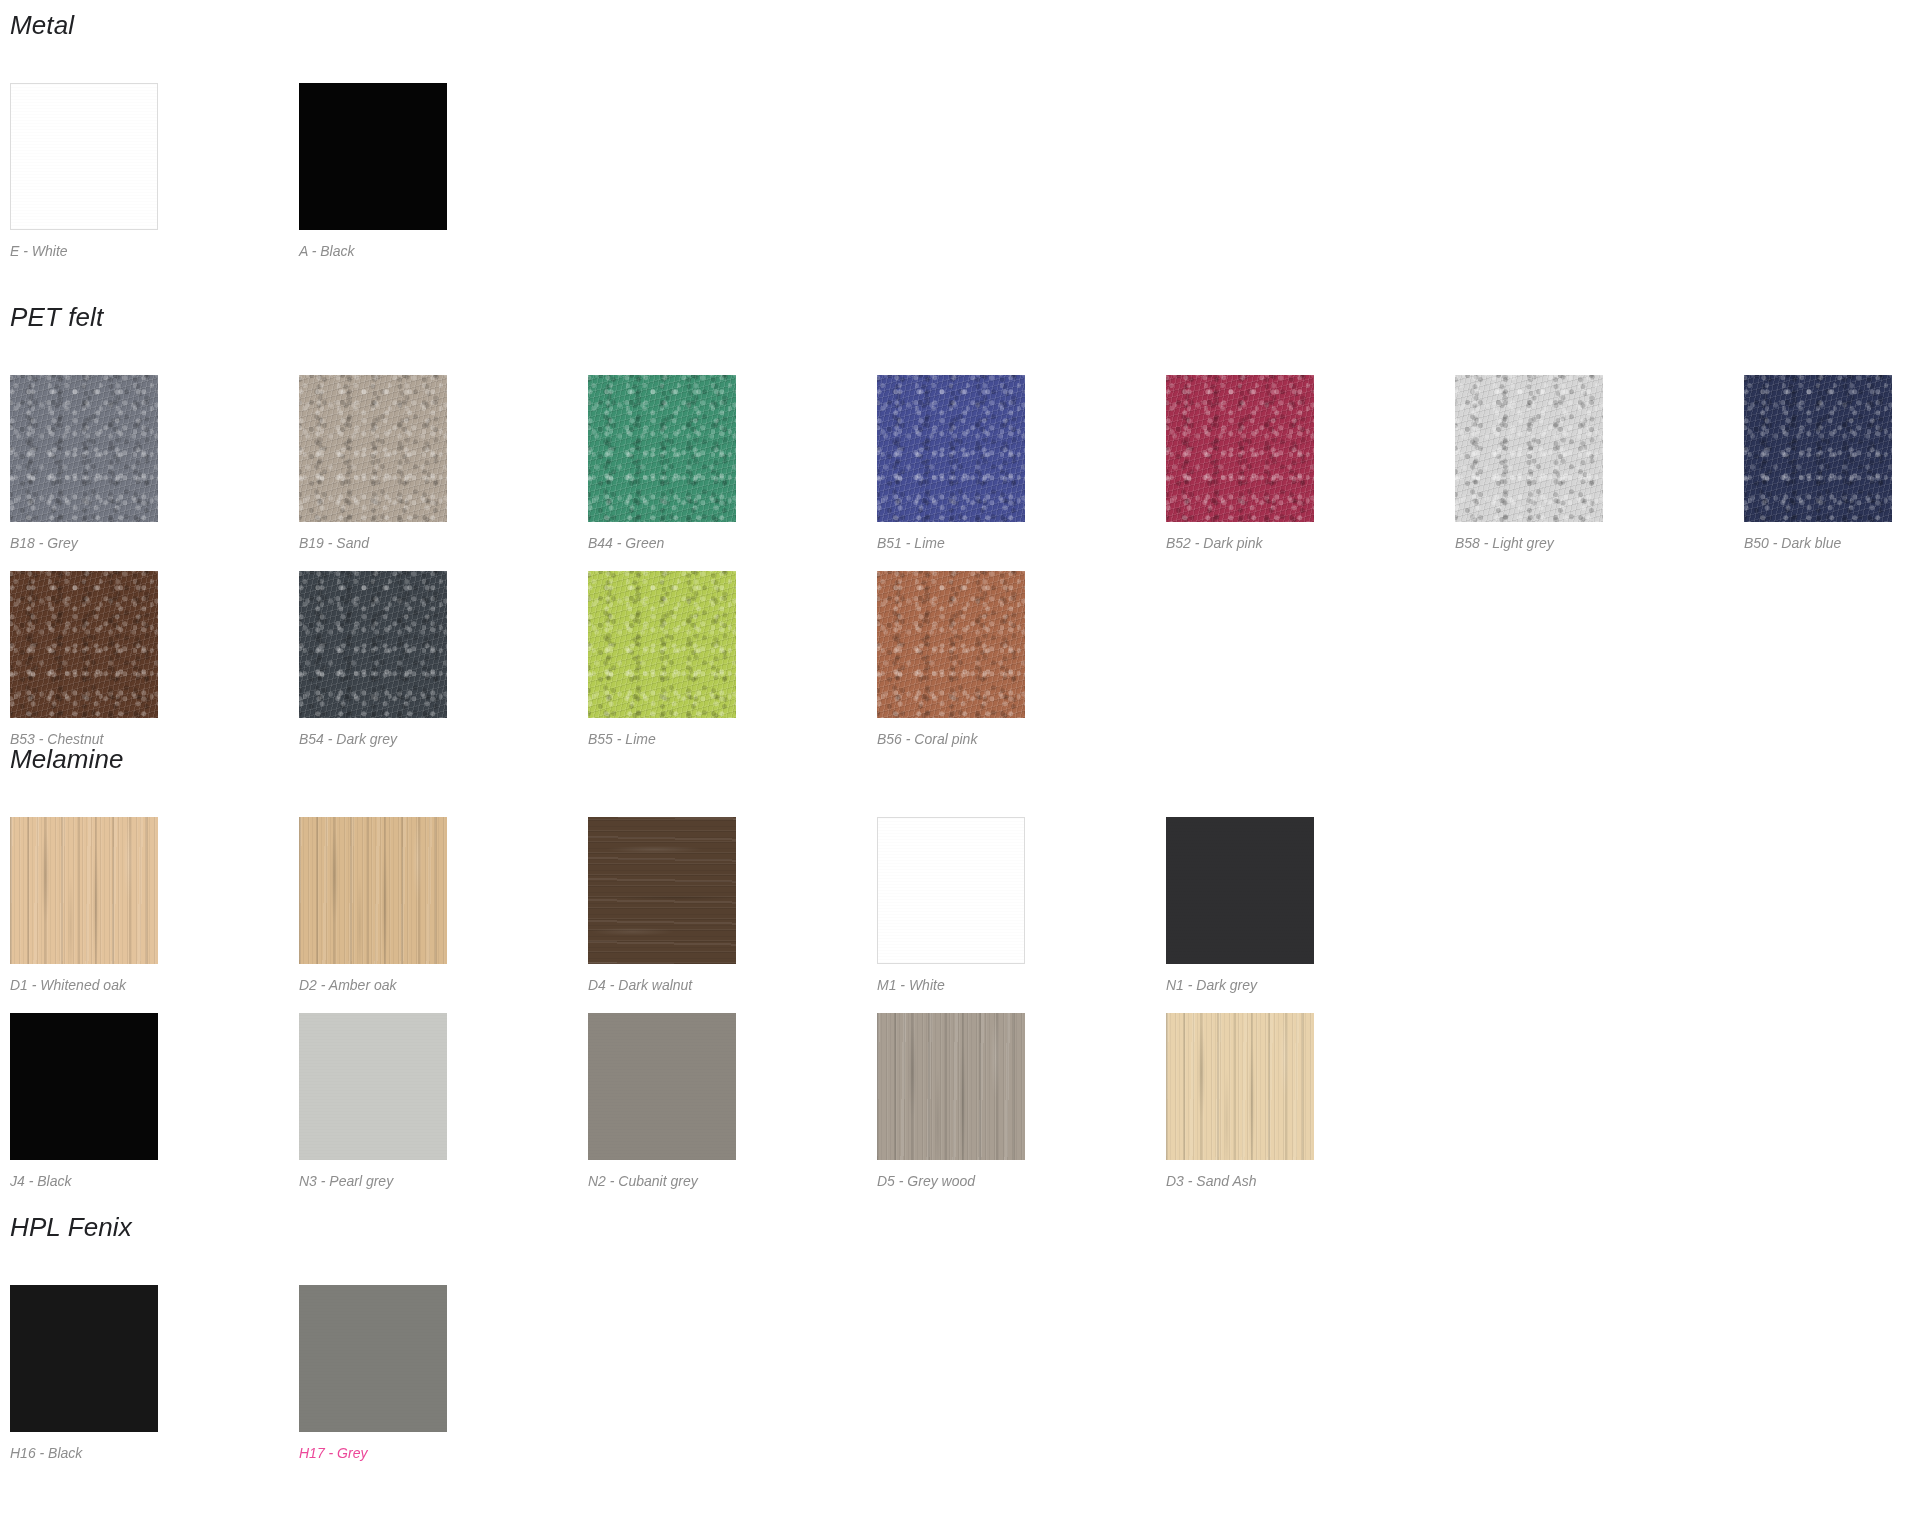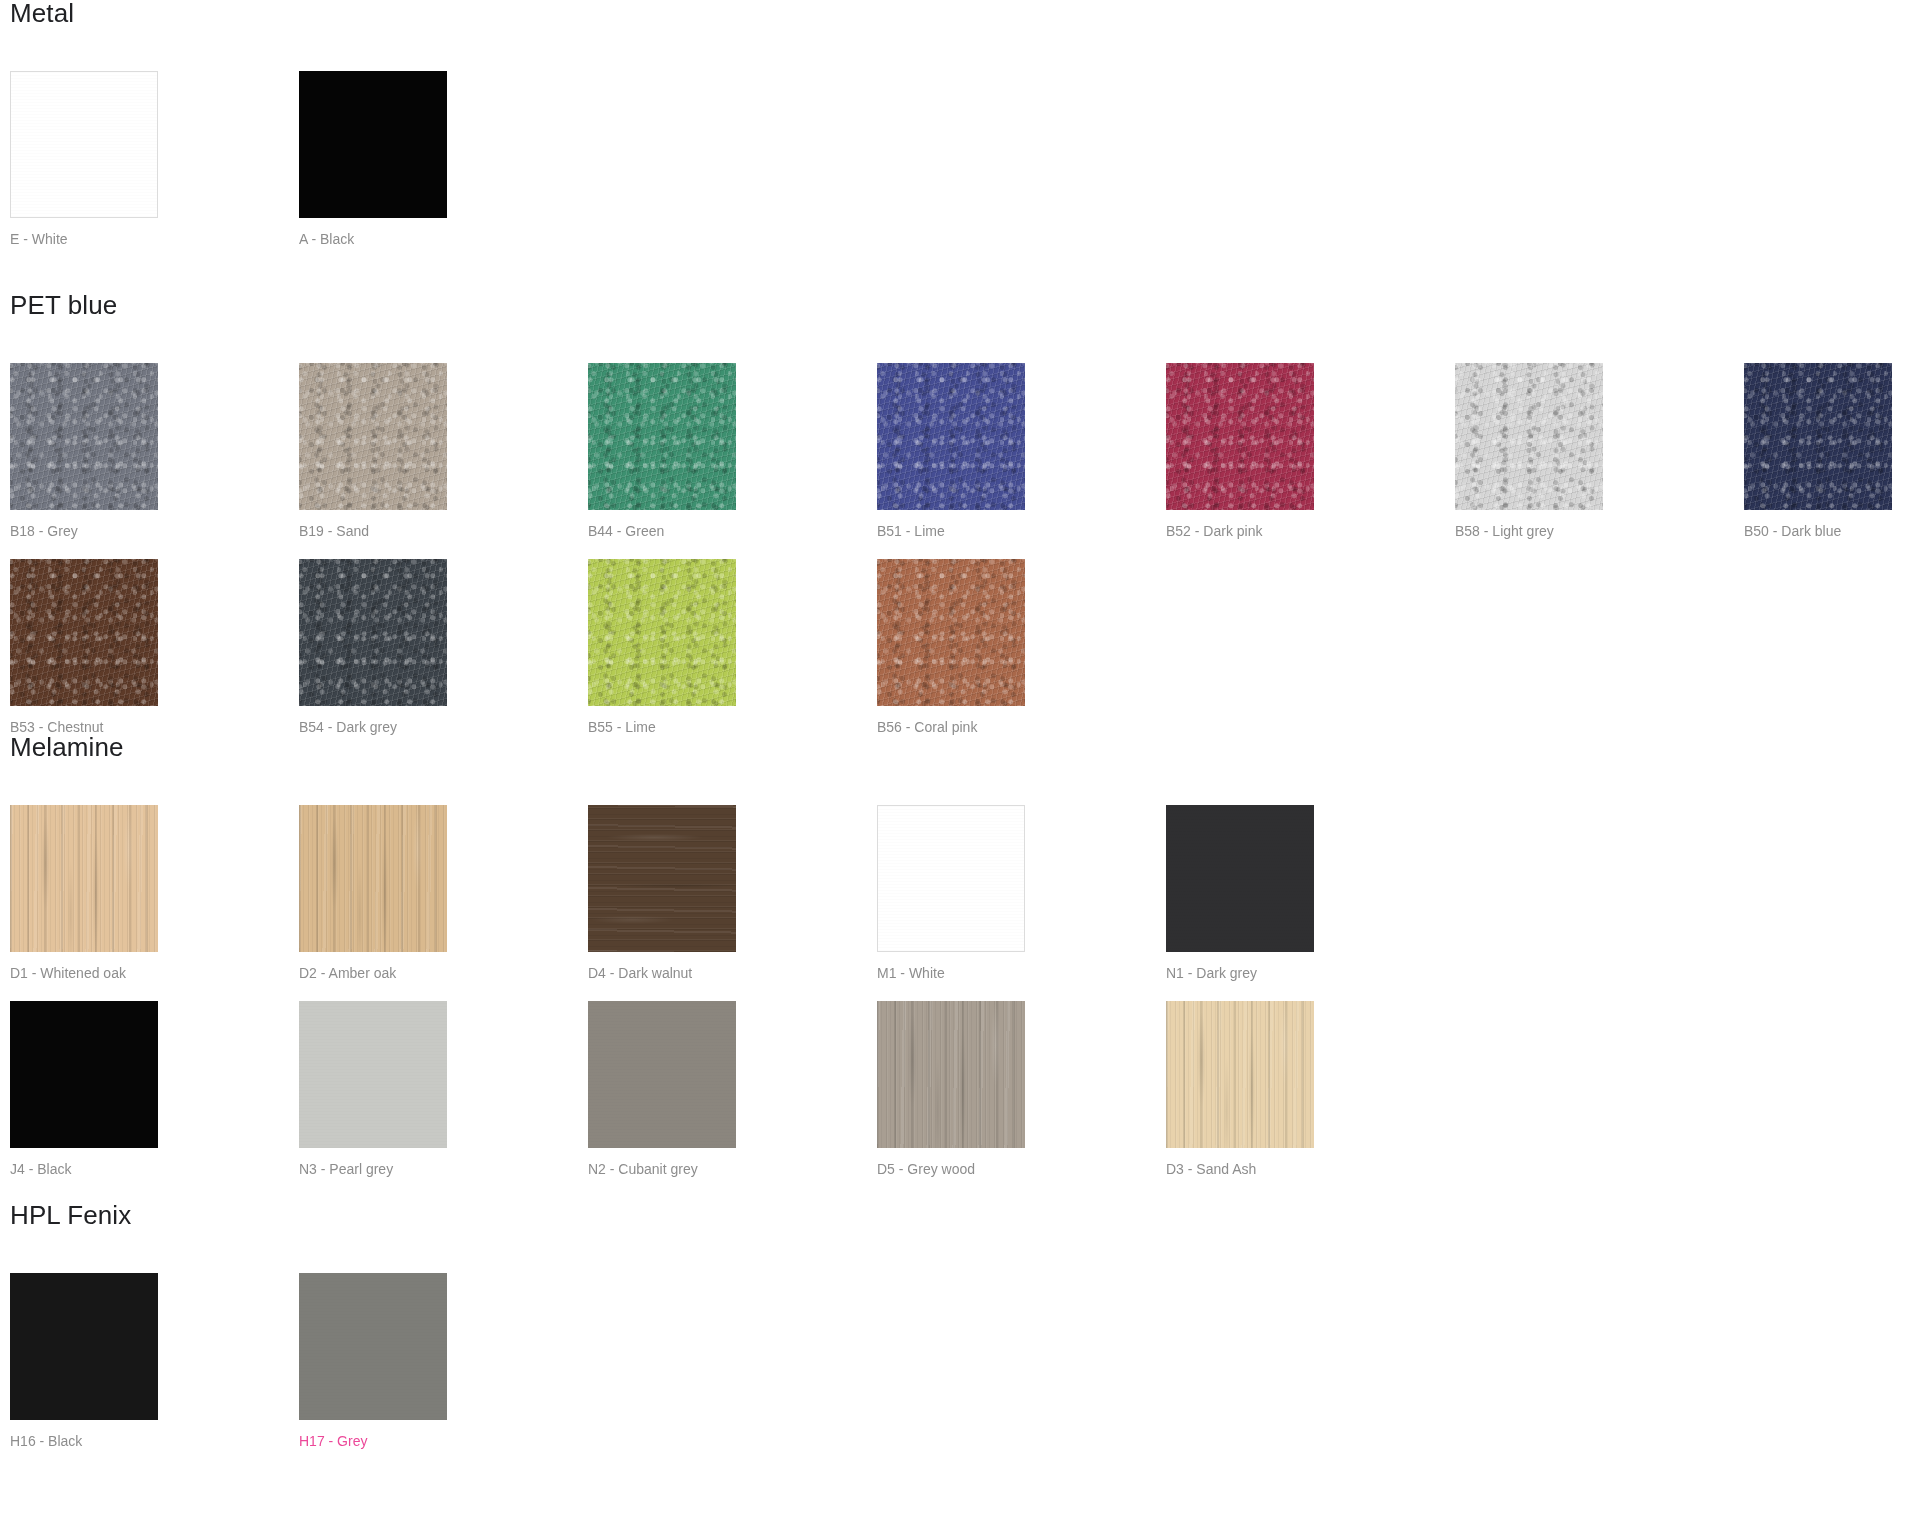--- a/index.html
+++ b/index.html
@@ -176,40 +176,40 @@
   }
 
   
   .gap-title-to-grid { height: 45px; }
   .gap-label { height: 14px; }
   .row-gap { height: 21px; }
 </style>
 </head>
 <body style="background: rgb(255, 255, 255);">
 
-<div class="page" style="padding-top: 0px;">
+<div class="page" style="padding-top: 12px; font-style: italic;">
 
 <section class="section">
       <h2 class="section-title">Metal</h2>
       <div class="gap-title-to-grid"></div>
       <div class="swatch-grid">
         <div class="swatch-cell">
           <div class="swatch tex-flat framed" style="background-color: rgb(255, 255, 255);"></div>
           <div class="gap-label"></div>
           <div class="swatch-label" style="color: rgb(141, 141, 141);">E - White</div>
         </div>
         <div class="swatch-cell">
           <div class="swatch tex-flat" style="background-color: rgb(5, 5, 5);"></div>
           <div class="gap-label"></div>
           <div class="swatch-label" style="color: rgb(141, 141, 141);">A - Black</div>
         </div>
       </div>
     </section>
     <section class="section" style="margin-top: 46px;">
-      <h2 class="section-title">PET blue</h2>
+      <h2 class="section-title">PET felt</h2>
       <div class="gap-title-to-grid"></div>
       <div class="swatch-grid">
         <div class="swatch-cell">
           <div class="swatch tex-felt" style="background-color: rgb(114, 118, 129);"></div>
           <div class="gap-label"></div>
           <div class="swatch-label" style="color: rgb(141, 141, 141);">B18 - Grey</div>
         </div>
         <div class="swatch-cell">
           <div class="swatch tex-felt" style="background-color: rgb(176, 164, 150);"></div>
           <div class="gap-label"></div>

